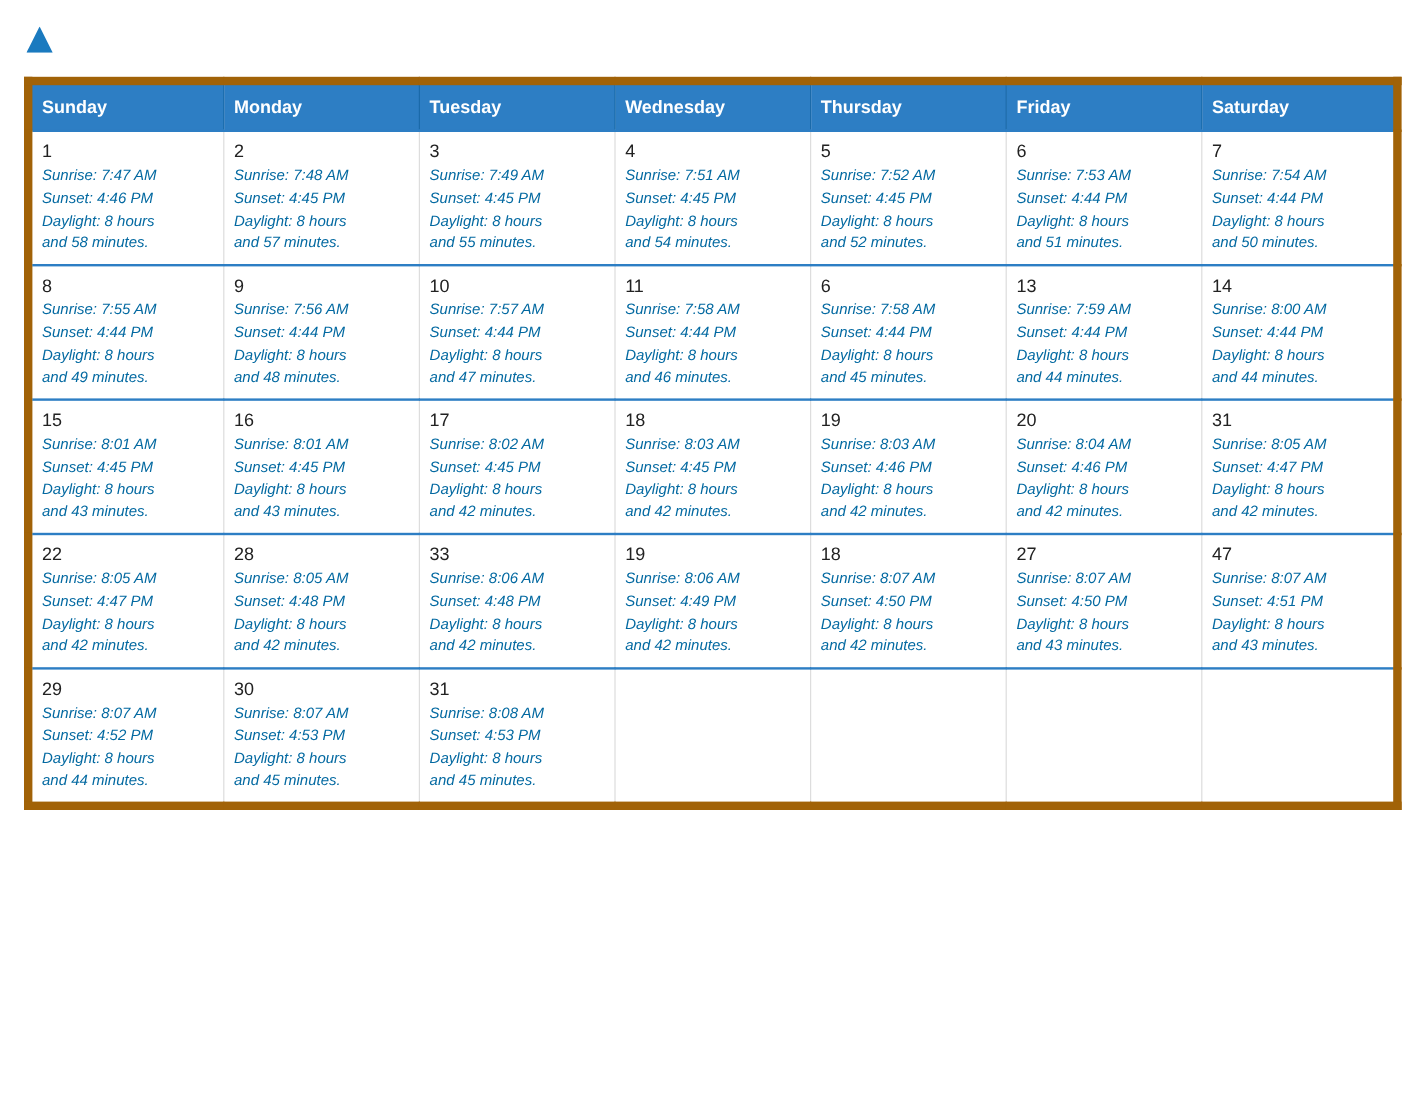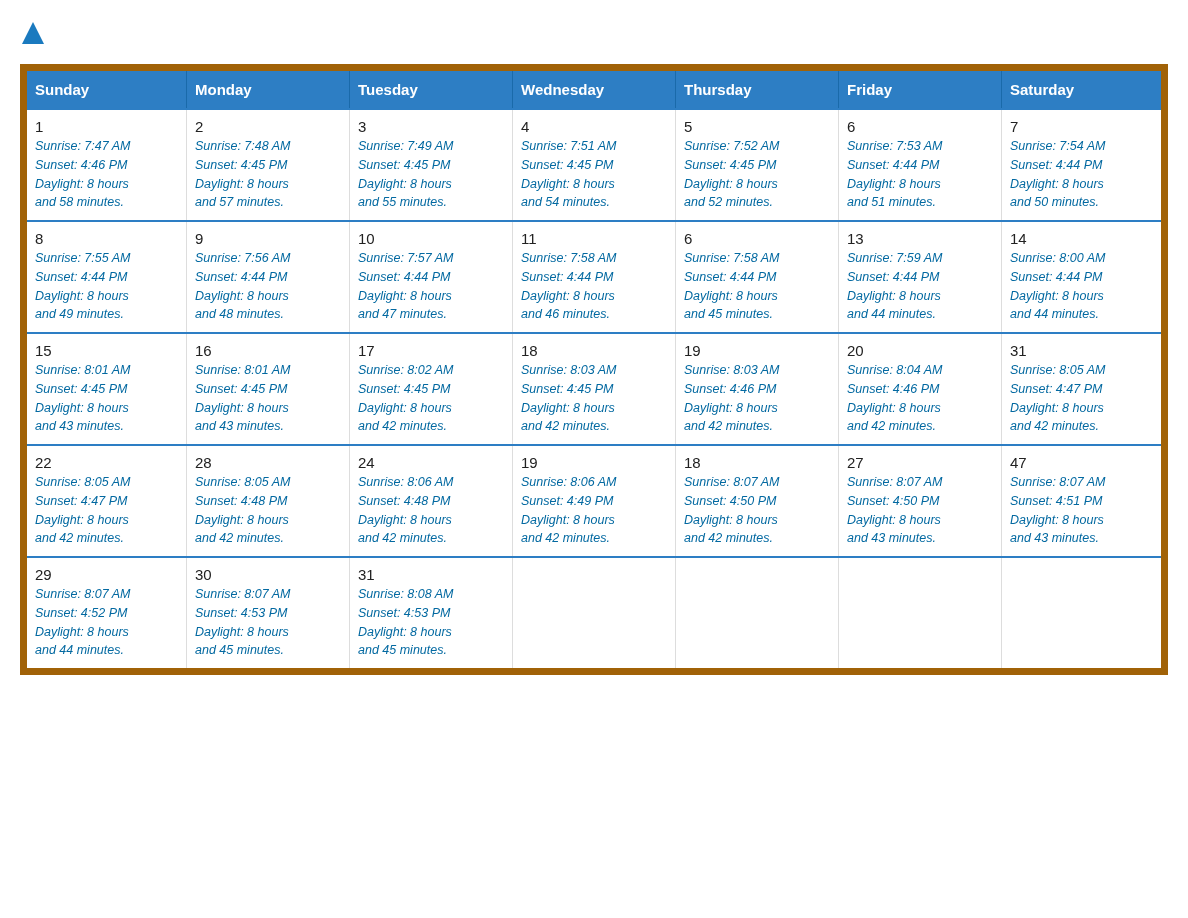--- a/index.html
+++ b/index.html
@@ -328,21 +328,21 @@
         <td>
           <span class="day-num">28</span>
           <div class="day-info">
             Sunrise: 8:05 AM<br>
             Sunset: 4:48 PM<br>
             Daylight: 8 hours<br>
             and 42 minutes.
           </div>
         </td>
         <td>
-          <span class="day-num">24</span>
+          <span class="day-num">33</span>
           <div class="day-info">
             Sunrise: 8:06 AM<br>
             Sunset: 4:48 PM<br>
             Daylight: 8 hours<br>
             and 42 minutes.
           </div>
         </td>
         <td>
           <span class="day-num">19</span>
           <div class="day-info">

